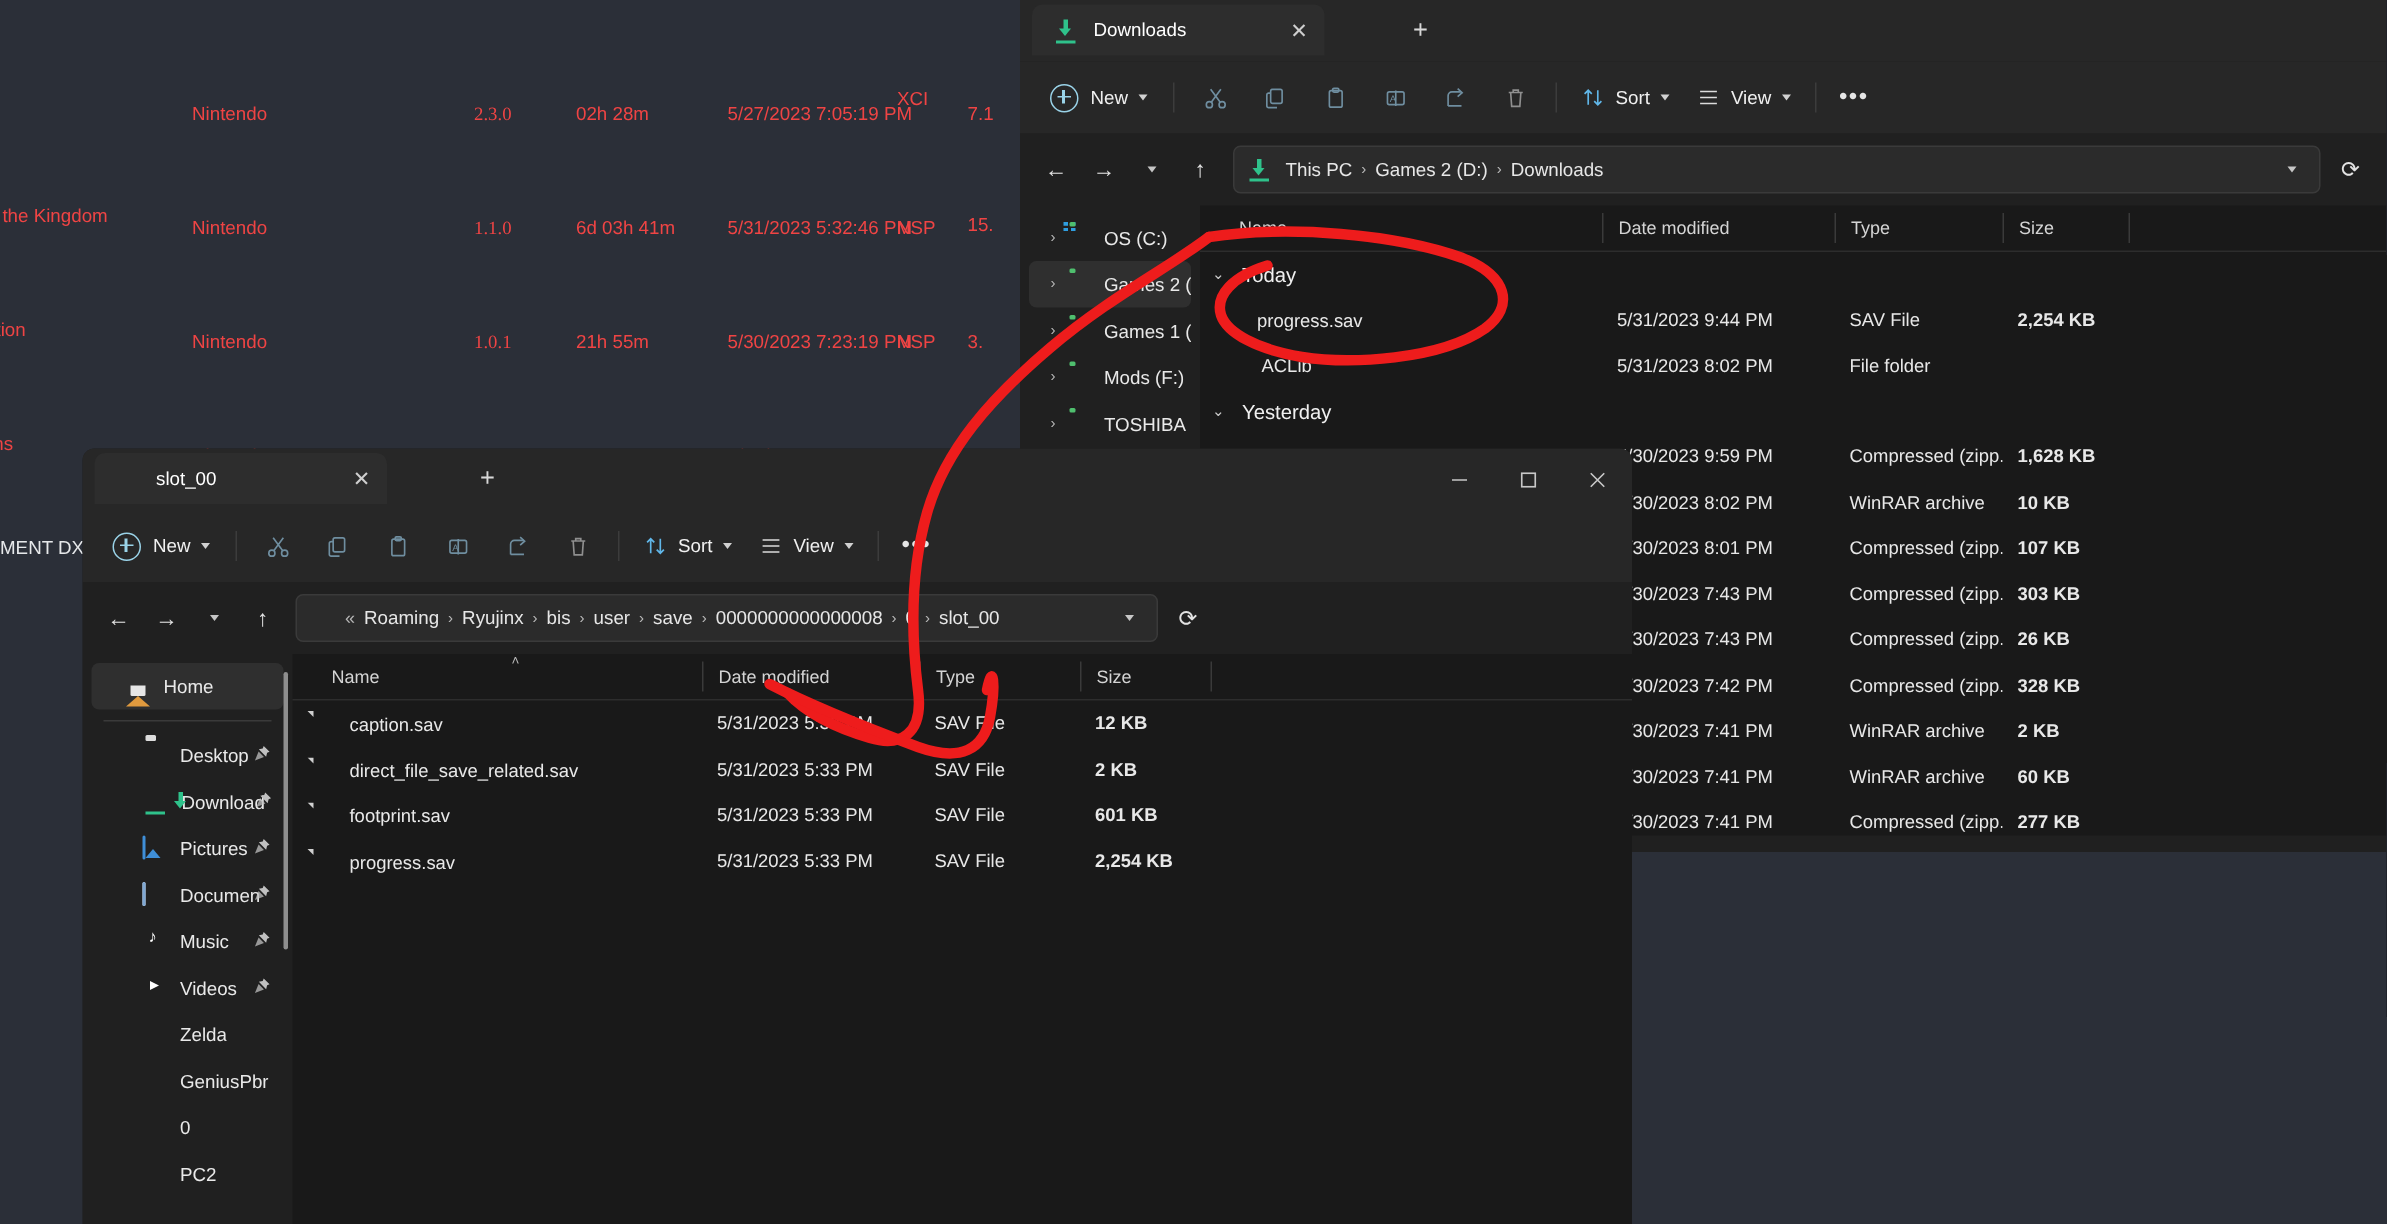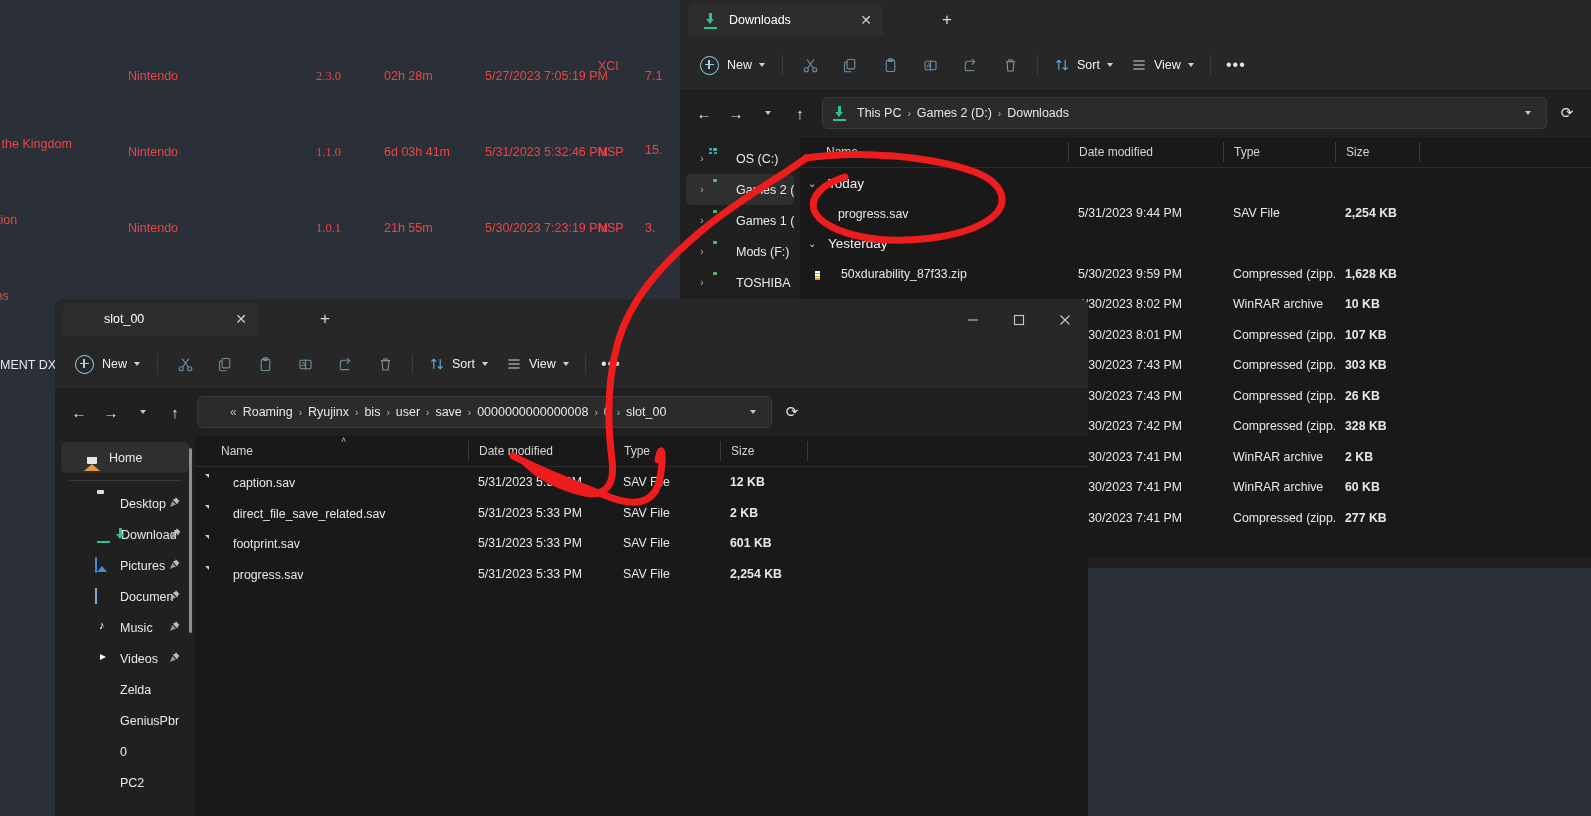--- a/index.html
+++ b/index.html
@@ -815,20 +815,29 @@
           </div>
           <div class="row">
             <div class="cell first" style="width: 268px;">
               <span class="file-ico" style="display: inline-block; position: relative; width: 13px; height: 16px;"><span class="ic-file"></span></span>
               <span>progress.sav</span>
             </div>
             <div class="cell" style="width: 155px;">5/31/2023 9:44 PM</div>
             <div class="cell" style="width: 112px;">SAV File</div>
             <div class="cell num" style="width: 84px;">2,254 KB</div>
           </div>
+          <div class="row">
+            <div class="cell first" style="width: 268px;">
+              <span class="file-ico" style="display: inline-block; position: relative; width: 16px; height: 13px; margin-top: 2px;"><span class="ic-folder"></span></span>
+              <span>ACLib</span>
+            </div>
+            <div class="cell" style="width: 155px;">5/31/2023 8:02 PM</div>
+            <div class="cell" style="width: 112px;">File folder</div>
+            <div class="cell num" style="width: 84px;"></div>
+          </div>
           <div class="group-head">
             <span class="gchev">⌄</span>
             <span>Yesterday</span>
           </div>
           <div class="row">
             <div class="cell first" style="width: 268px;">
               <span class="file-ico" style="display: inline-block; position: relative; width: 16px; height: 13px; margin-top: 2px;"><span class="ic-zip"></span></span>
               <span>50xdurability_87f33.zip</span>
             </div>
             <div class="cell" style="width: 155px;">5/30/2023 9:59 PM</div>

